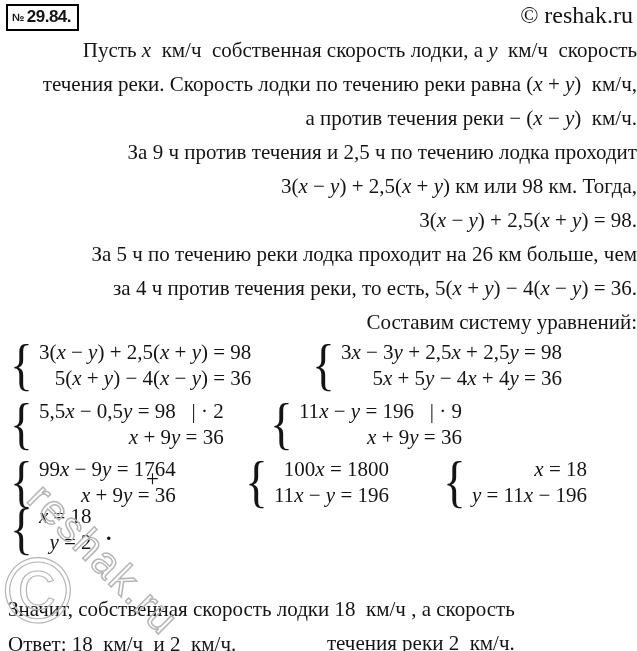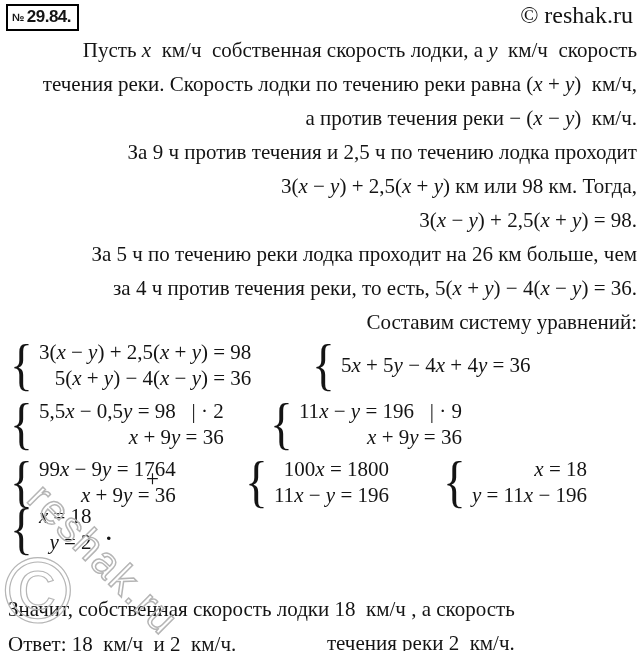--- a/index.html
+++ b/index.html
@@ -117,20 +117,21 @@
   <div class="sys a1">
     <span class="brace">{</span>
     <span class="slines">
       <span class="sl">3(<i>x</i> − <i>y</i>) + 2,5(<i>x</i> + <i>y</i>) = 98</span>
       <span class="sl">5(<i>x</i> + <i>y</i>) − 4(<i>x</i> − <i>y</i>) = 36</span>
     </span>
   </div>
   <div class="sys a2">
     <span class="brace">{</span>
     <span class="slines">
+      <span class="sl">3<i>x</i> − 3<i>y</i> + 2,5<i>x</i> + 2,5<i>y</i> = 98</span>
       <span class="sl">5<i>x</i> + 5<i>y</i> − 4<i>x</i> + 4<i>y</i> = 36</span>
     </span>
   </div>
 
   <div class="sys b1">
     <span class="brace">{</span>
     <span class="slines">
       <span class="sl">5,5<i>x</i> − 0,5<i>y</i> = 98   | · 2</span>
       <span class="sl"><i>x</i> + 9<i>y</i> = 36</span>
     </span>

